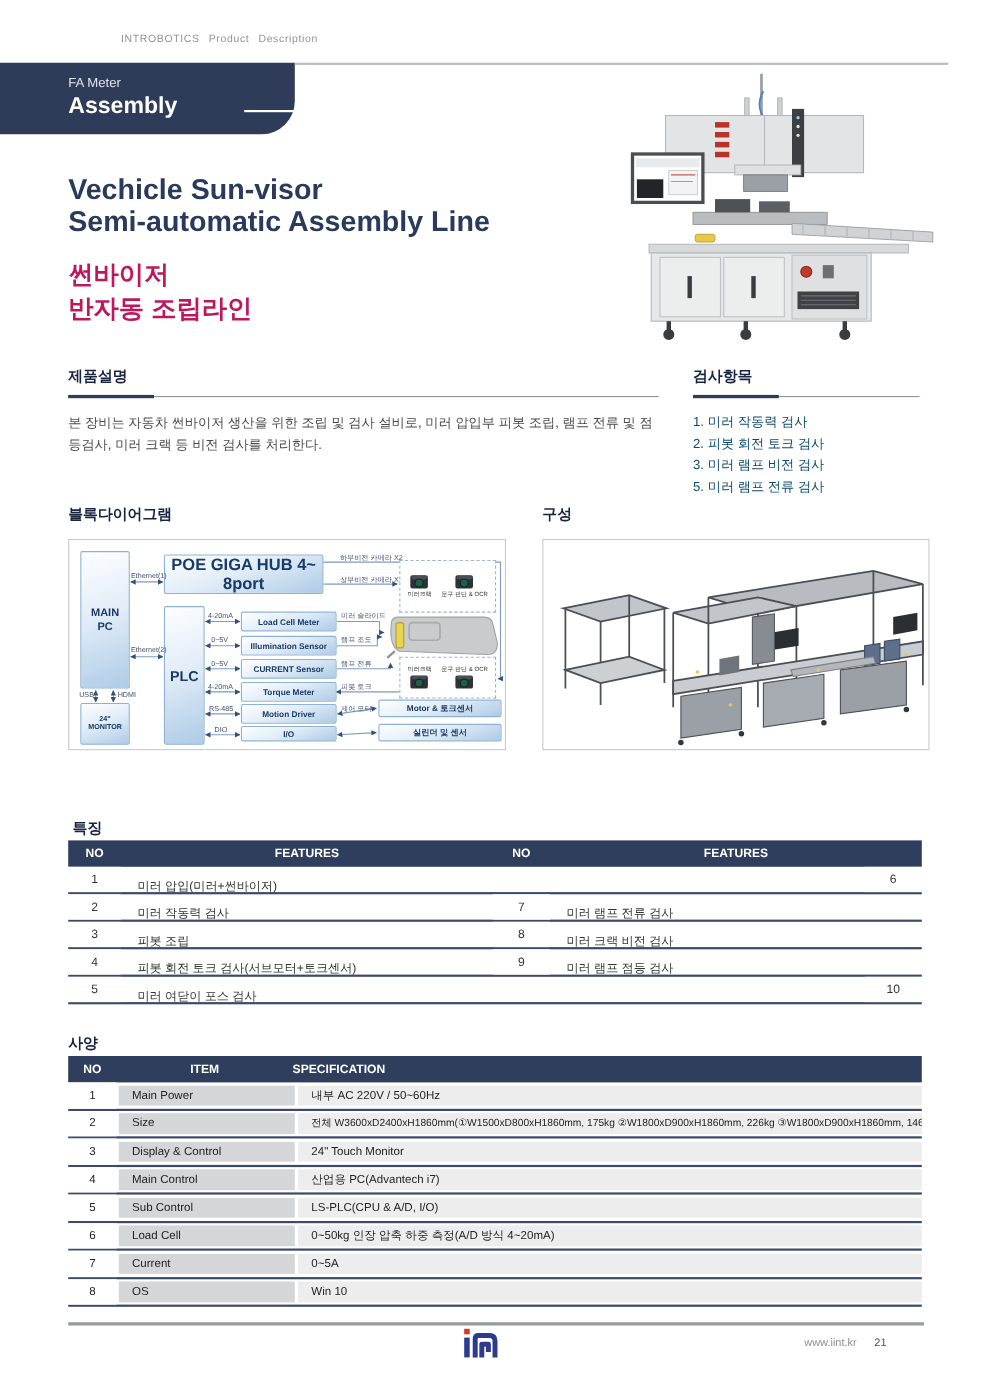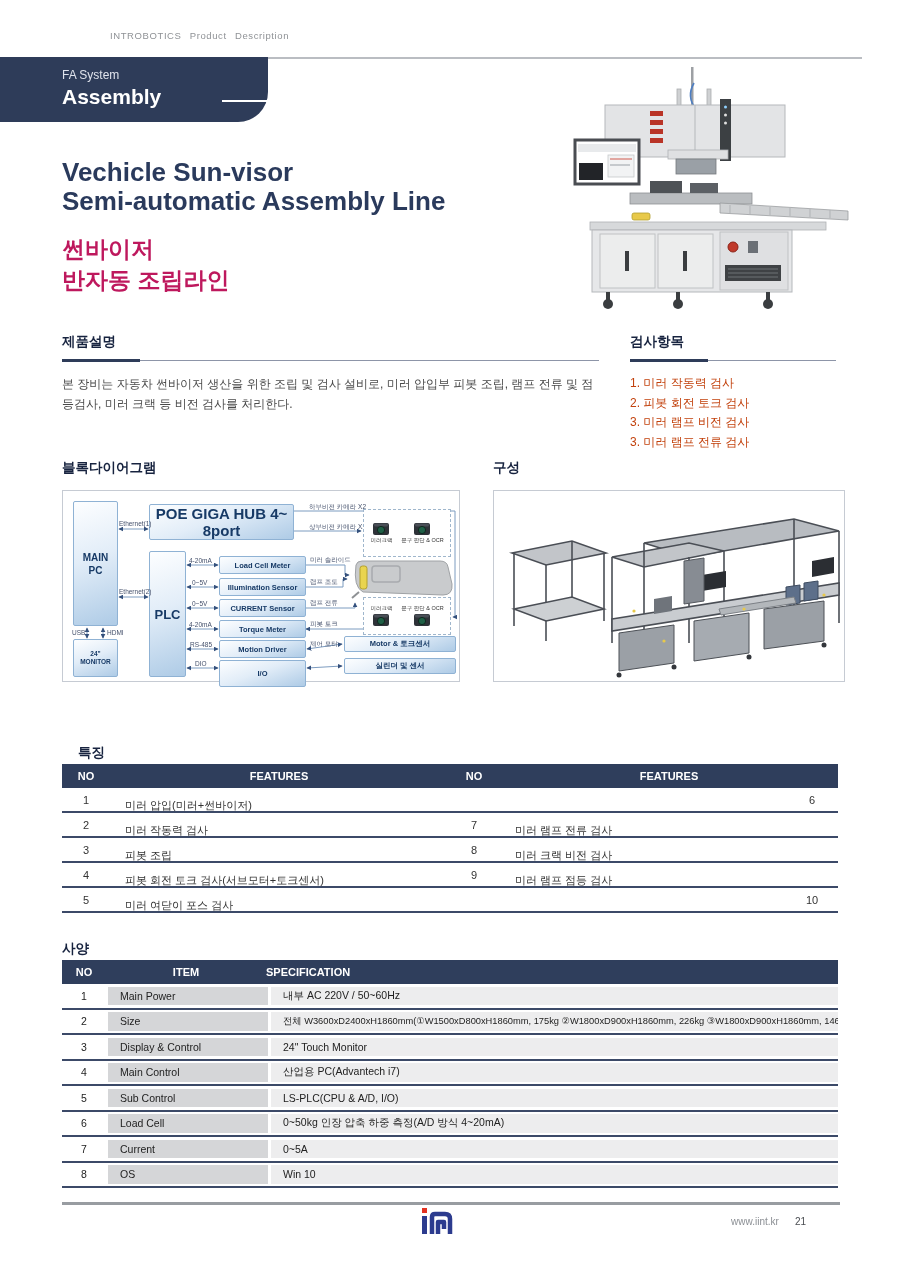--- a/index.html
+++ b/index.html
@@ -20,41 +20,41 @@
 
   
   .sec-h { font-size:13.5px; font-weight:bold; color:#17233f; }
   .rule { position:relative; height:3px; margin-top:8px; }
   .rule::before { content:''; position:absolute; left:0; right:0; top:1px; height:1px; background:#8d95a8; }
   .rule::after  { content:''; position:absolute; left:0; top:0; width:78px; height:3px; background:#2e3c59; }
 
   .sec-desc { position:absolute; left:62px; top:333px; width:537px; }
   .desc-body { margin-top:13px; font-size:12px; line-height:19.5px; color:#4a4a4a; }
   .sec-insp { position:absolute; left:630px; top:333px; width:206px; }
-  .insp-list { margin-top:12px; font-size:12px; line-height:19.5px; color:#c2410c; }
+  .insp-list { margin-top:12px; font-size:12px; line-height:19.5px; color:#0c4a6e; }
 
   
   .sec-diag-h { position:absolute; left:62px; top:459px; }
   .sec-comp-h { position:absolute; left:493px; top:459px; }
   .diagram { position:absolute; left:62px; top:490px; width:398px; height:192px; border:1px solid #c6cbd3; background:#fff; }
   .diagram svg.wires { position:absolute; left:0; top:0; }
   .dbox { position:absolute; display:flex; align-items:center; justify-content:center; text-align:center;
           background:linear-gradient(160deg,#fdfeff 0%,#e2edf8 45%,#aecbe6 100%);
           border:1px solid #8fb2d4; border-radius:2px; color:#173a66; font-weight:bold; }
   .pre { white-space:pre-line; }
   .dlabel { position:absolute; font-size:6.5px; color:#44506b; white-space:nowrap; }
   .dashedbox { position:absolute; border:1px dashed #9fb6cc; background:#ffffff; display:flex; justify-content:space-around; padding:2px 2px; }
   .camstack { display:flex; flex-direction:column; align-items:center; justify-content:center; gap:1px; }
   .camlbl { font-size:5.5px; color:#333; white-space:nowrap; }
   .visor { position:absolute; left:286px; top:64px; }
 
   .comp-box { position:absolute; left:493px; top:490px; width:352px; height:192px; border:1px solid #c6cbd3; background:#fff; }
 
   
-  .tbl-h-feat { position:absolute; left:78px; top:744px; }
+  .tbl-h-feat { position:absolute; left:66px; top:744px; }
   .ftable { position:absolute; left:62px; top:764px; width:776px; font-size:11px; }
   .fhead { display:flex; height:24px; background:#2f3e5c; color:#ffffff; font-weight:bold; align-items:center; }
   .fhead .c-no1 { width:48px; text-align:center; }
   .fhead .c-f1  { flex:1; text-align:center; }
   .fhead .c-no2 { width:52px; text-align:center; }
   .fhead .c-f2  { flex:1; text-align:center; }
   .frow { display:flex; height:25px; border-bottom:2px solid #3c4a68; align-items:stretch; color:#333; }
   .fno { width:48px; display:flex; align-items:center; justify-content:center; background:#fff; }
   .fno2 { width:52px; display:flex; align-items:center; justify-content:center; background:#fff; }
   .fcell { flex:1; background:#e4e4e6; margin:17px 4px; display:flex; align-items:center; padding-left:11px; }
@@ -80,21 +80,21 @@
   .photo { position:absolute; left:570px; top:55px; }
 </style>
 </head>
 <body>
 
 <div class="page">
 
   <div class="hdr-text">INTROBOTICS Product Description</div>
 
   <div class="banner">
-    <div class="banner-cat">FA System</div>
+    <div class="banner-cat">FA Meter</div>
     <div class="banner-title">Assembly</div>
     <div class="banner-dash"></div>
   </div>
   <div class="top-rule"></div>
 
   <div class="title-en pre">Vechicle Sun-visor
 Semi-automatic Assembly Line</div>
   <div class="title-ko pre">썬바이저
 반자동 조립라인</div>
 
@@ -161,21 +161,21 @@
     <div class="desc-body">본 장비는 자동차 썬바이저 생산을 위한 조립 및 검사 설비로, 미러 압입부 피봇 조립, 램프 전류 및 점등검사, 미러 크랙 등 비전 검사를 처리한다.</div>
   </div>
 
   <div class="sec-insp">
     <div class="sec-h">검사항목</div>
     <div class="rule"></div>
     <div class="insp-list">
       <div>1. 미러 작동력 검사</div>
       <div>2. 피봇 회전 토크 검사</div>
       <div>3. 미러 램프 비전 검사</div>
-      <div>3. 미러 램프 전류 검사</div>
+      <div>5. 미러 램프 전류 검사</div>
     </div>
   </div>
 
   <div class="sec-h sec-diag-h">블록다이어그램</div>
   <div class="diagram">
     <svg class="wires" width="398" height="192" viewBox="0 0 398 192">
       <defs>
         <marker id="ar" viewBox="0 0 8 8" refX="7" refY="4" markerWidth="5" markerHeight="5" orient="auto-start-reverse">
           <path d="M0,0L8,4L0,8z" fill="#34507c"></path>
         </marker>
@@ -207,21 +207,21 @@
     <div class="dbox pre" style="left:10px;top:148px;width:45px;height:38px;font-size:6.5px;line-height:8px;">24"
 MONITOR</div>
     <div class="dbox" style="left:86px;top:13px;width:145px;height:36px;font-size:15px;">POE GIGA  HUB 4~ 8port</div>
     <div class="dbox" style="left:86px;top:60px;width:37px;height:126px;font-size:13px;">PLC</div>
 
     <div class="dbox" style="left:156px;top:65px;width:87px;height:18px;font-size:7.5px;">Load Cell Meter</div>
     <div class="dbox" style="left:156px;top:87px;width:87px;height:18px;font-size:7.5px;">Illumination Sensor</div>
     <div class="dbox" style="left:156px;top:108px;width:87px;height:18px;font-size:7.5px;">CURRENT Sensor</div>
     <div class="dbox" style="left:156px;top:129px;width:87px;height:18px;font-size:7.5px;">Torque Meter</div>
     <div class="dbox" style="left:156px;top:149px;width:87px;height:18px;font-size:7.5px;">Motion Driver</div>
-    <div class="dbox" style="left:156px;top:169px;width:87px;height:27px;font-size:7.5px;">I/O</div>
+    <div class="dbox" style="left:156px;top:169px;width:87px;height:14px;font-size:7.5px;">I/O</div>
 
     <div class="dlabel" style="left:126px;top:66px;">4-20mA</div>
     <div class="dlabel" style="left:129px;top:88px;">0~5V</div>
     <div class="dlabel" style="left:129px;top:109px;">0~5V</div>
     <div class="dlabel" style="left:126px;top:130px;">4-20mA</div>
     <div class="dlabel" style="left:127px;top:150px;">RS-485</div>
     <div class="dlabel" style="left:132px;top:169px;">DIO</div>
 
     <div class="dlabel" style="left:56px;top:29px;">Ethernet(1)</div>
     <div class="dlabel" style="left:56px;top:97px;">Ethernet(2)</div>

